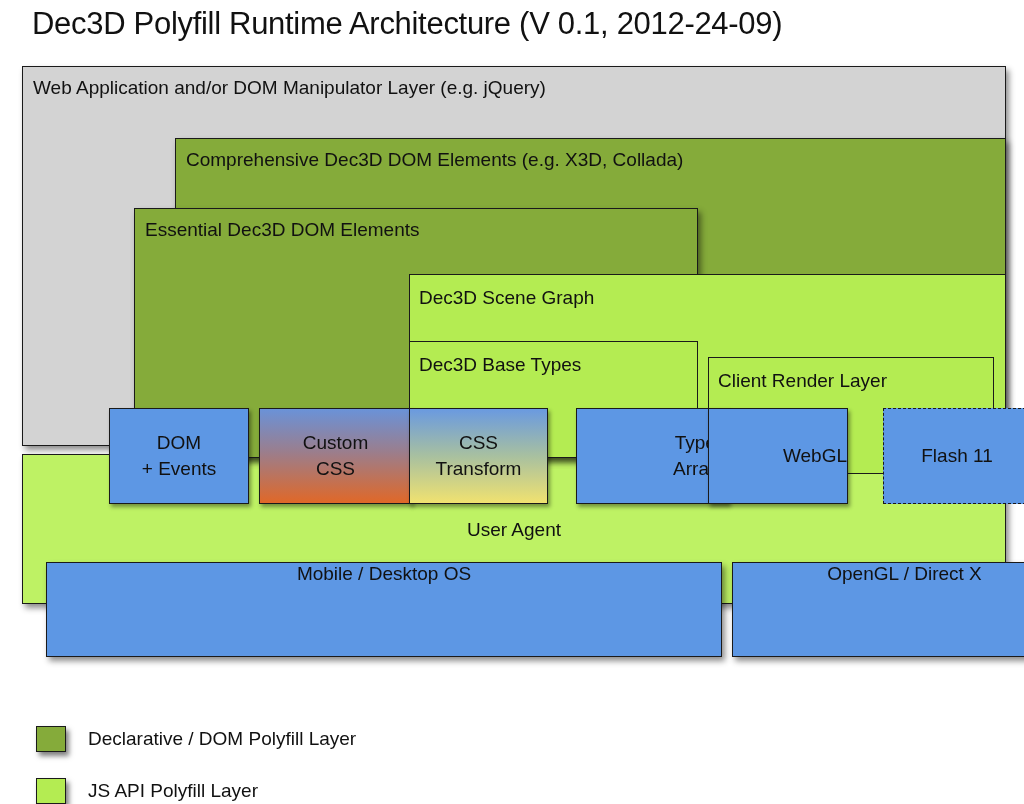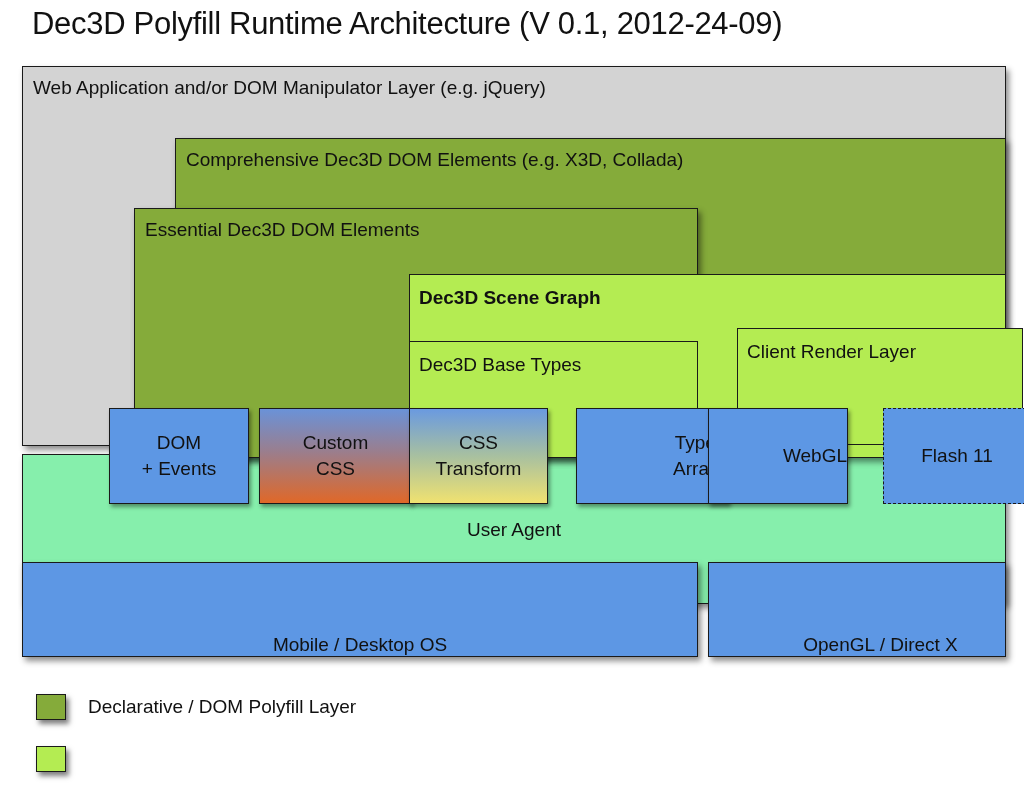--- a/index.html
+++ b/index.html
@@ -5,24 +5,24 @@
   html, body { margin:0; padding:0; }
   body { width:1024px; height:804px; background:#ffffff; position:relative; overflow:hidden;
          font-family:"Liberation Sans", sans-serif; color:#111; }
   .title { position:absolute; left:32px; top:4px; font-size:31px; line-height:40px; color:#111; white-space:nowrap; letter-spacing:-0.3px; }
   .box { position:absolute; box-sizing:border-box; border:1.5px solid #1a1a1a; box-shadow:3px 4px 6px rgba(0,0,0,0.45); }
   .lbl { position:absolute; font-size:19px; white-space:nowrap; color:#111; }
   .gray { background:#d3d3d3; }
   .dgreen { background:#85ab3a; }
   .lgreen { background:#b4ec52; }
   .blue { background:#5d97e4; }
-  .dblue { background:#86efac; }
+  .dblue { background:#bef264; }
   .comp { display:flex; align-items:center; justify-content:center; text-align:center; font-size:19px; line-height:26px; box-shadow:2px 3px 4px rgba(0,0,0,0.4); }
-  .center { display:flex; align-items:flex-end; justify-content:center; font-size:19px; }
-  .legend-item { position:absolute; left:36px; display:flex; align-items:center; }
+  .center { display:flex; align-items:flex-start; justify-content:center; font-size:19px;margin-left:24px; }
+  .legend-item { position:absolute; left:36px; display:flex; align-items:center;margin-top:32px; }
   .swatch { width:30px; height:26px; box-sizing:border-box; border:1.5px solid #1a1a1a; box-shadow:3px 4px 5px rgba(0,0,0,0.5); }
   .legend-label { margin-left:22px; font-size:19px; color:#111; }
 </style>
 </head>
 <body>
 
 <div class="title">Dec3D Polyfill Runtime Architecture (V 0.1, 2012-24-09)</div>
 
 <div class="box gray" style="left:22px;top:66px;width:984px;height:380px;">
   <div class="lbl" style="left:10px;top:10px;">Web Application and/or DOM Manipulator Layer (e.g. jQuery)</div>
@@ -34,28 +34,28 @@
 
 <div class="box dgreen" style="left:175px;top:138px;width:831px;height:320px;">
   <div class="lbl" style="left:10px;top:10px;">Comprehensive Dec3D DOM Elements (e.g. X3D, Collada)</div>
 </div>
 
 <div class="box dgreen" style="left:134px;top:208px;width:564px;height:250px;">
   <div class="lbl" style="left:10px;top:10px;">Essential Dec3D DOM Elements</div>
 </div>
 
 <div class="box lgreen" style="left:409px;top:274px;width:597px;height:184px;box-shadow:none;">
-  <div class="lbl" style="left:9px;top:12px;font-weight:bold;">Dec3D Scene Graph</div>
+  <div class="lbl" style="left:9px;top:12px;">Dec3D Scene Graph</div>
 </div>
 
 <div class="box lgreen" style="left:409px;top:341px;width:289px;height:117px;box-shadow:none;">
   <div class="lbl" style="left:9px;top:12px;">Dec3D Base Types</div>
 </div>
 
-<div class="box lgreen" style="left:708px;top:328px;width:286px;height:117px;box-shadow:none;margin-left:29px;">
+<div class="box lgreen" style="left:708px;top:357px;width:286px;height:117px;box-shadow:none;">
   <div class="lbl" style="left:9px;top:12px;">Client Render Layer</div>
 </div>
 
 <div class="box comp blue" style="left:109px;top:408px;width:140px;height:96px;">
   <div>
       <div>DOM</div>
       <div>+ Events</div>
     </div>
 </div>
 <div class="box comp" style="left:259px;top:408px;width:153px;height:96px;background:linear-gradient(#6a92d8,#9a7e8e 45%,#e06828);">
@@ -89,13 +89,14 @@
 <div class="box center blue" style="left:708px;top:562px;width:298px;height:95px;padding-left:47px;">
   <span>OpenGL / Direct X</span>
 </div>
 
 <div class="legend-item" style="top:694px;">
   <div class="swatch dgreen"></div>
   <span class="legend-label">Declarative / DOM Polyfill Layer</span>
 </div>
 <div class="legend-item" style="top:746px;">
   <div class="swatch lgreen"></div>
+  <span class="legend-label">JS API Polyfill Layer</span>
 </div>
 
 </body></html>

